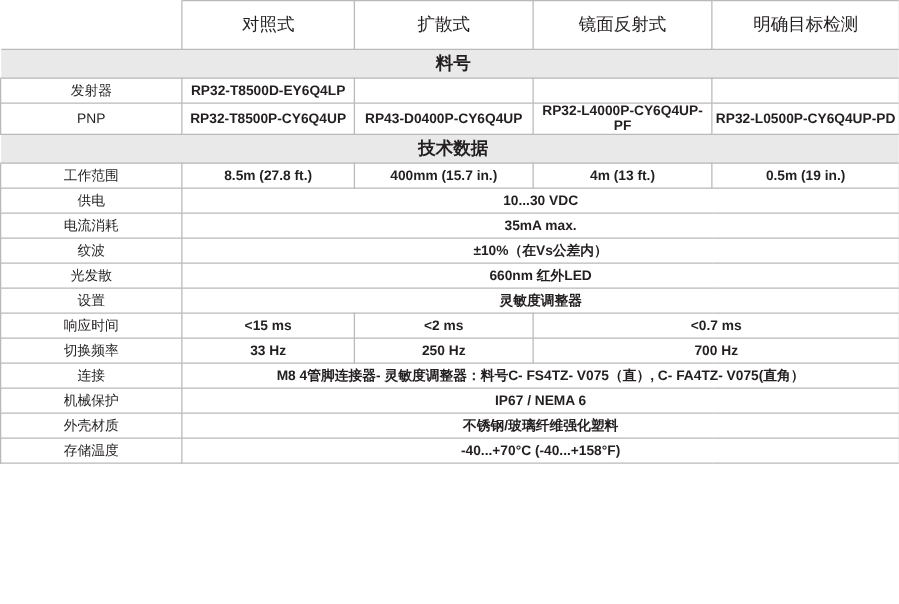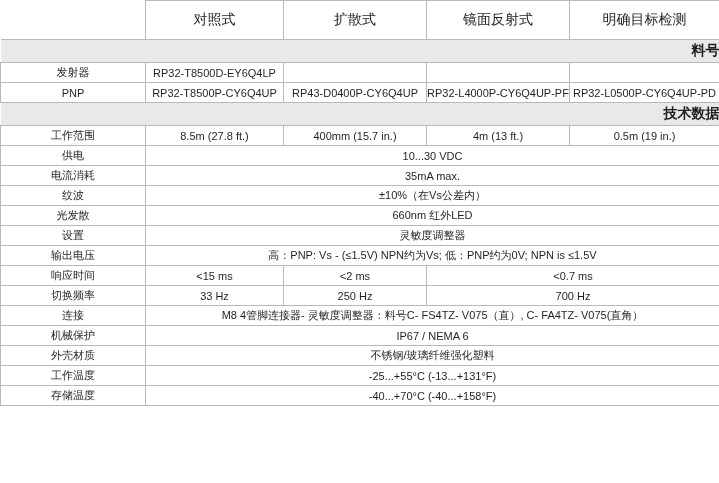--- a/index.html
+++ b/index.html
@@ -36,35 +36,36 @@
     border: 1px solid #b9b9b9;
   }
   tr.type-row td.blank {
     border-left: none;
     border-top: none;
     background: #ffffff;
   }
   
   tr.section td {
     background: #e9e9ea;
-    text-align: right;
+    text-align: center;
     font-size: 14px;
     font-weight: bold;
     padding-left: 5px;
     height: 22px;
     border-left: none;
     border-right: none;
   }
   td.rowlabel {
     text-align: left;
     padding-left: 5px;
     background: #ffffff;
   }
   td.cell {
     font-size: 11px;
+    font-weight: bold;
   }
 </style>
 </head>
 <body>
 
 <table class="spec">
   <colgroup>
     <col style="width:145px">
     <col style="width:138px">
     <col style="width:143px">
@@ -134,24 +135,20 @@
     <td class="cell" colspan="4">660nm 红外LED</td>
   </tr>
 
 
 
   <tr>
     <td class="rowlabel">设置</td>
     <td class="cell" colspan="4">灵敏度调整器</td>
   </tr>
 
-  <tr>
-    <td class="rowlabel">输出电压</td>
-    <td class="cell" colspan="4">高：PNP: Vs - (≤1.5V) NPN约为Vs; 低：PNP约为0V; NPN is ≤1.5V</td>
-  </tr>
 
 
   <tr>
     <td class="rowlabel">响应时间</td>
     <td class="cell">&lt;15 ms</td>
     <td class="cell">&lt;2 ms</td>
     <td class="cell" colspan="2">&lt;0.7 ms</td>
   </tr>
 
   <tr>
@@ -169,24 +166,20 @@
   <tr>
     <td class="rowlabel">机械保护</td>
     <td class="cell" colspan="4">IP67 / NEMA 6</td>
   </tr>
 
   <tr>
     <td class="rowlabel">外壳材质</td>
     <td class="cell" colspan="4">不锈钢/玻璃纤维强化塑料</td>
   </tr>
 
-  <tr>
-    <td class="rowlabel">工作温度</td>
-    <td class="cell" colspan="4">-25...+55°C (-13...+131°F)</td>
-  </tr>
 
   <tr>
     <td class="rowlabel">存储温度</td>
     <td class="cell" colspan="4">-40...+70°C (-40...+158°F)</td>
   </tr>
 
 </tbody>
   </table>
 
 </body></html>

